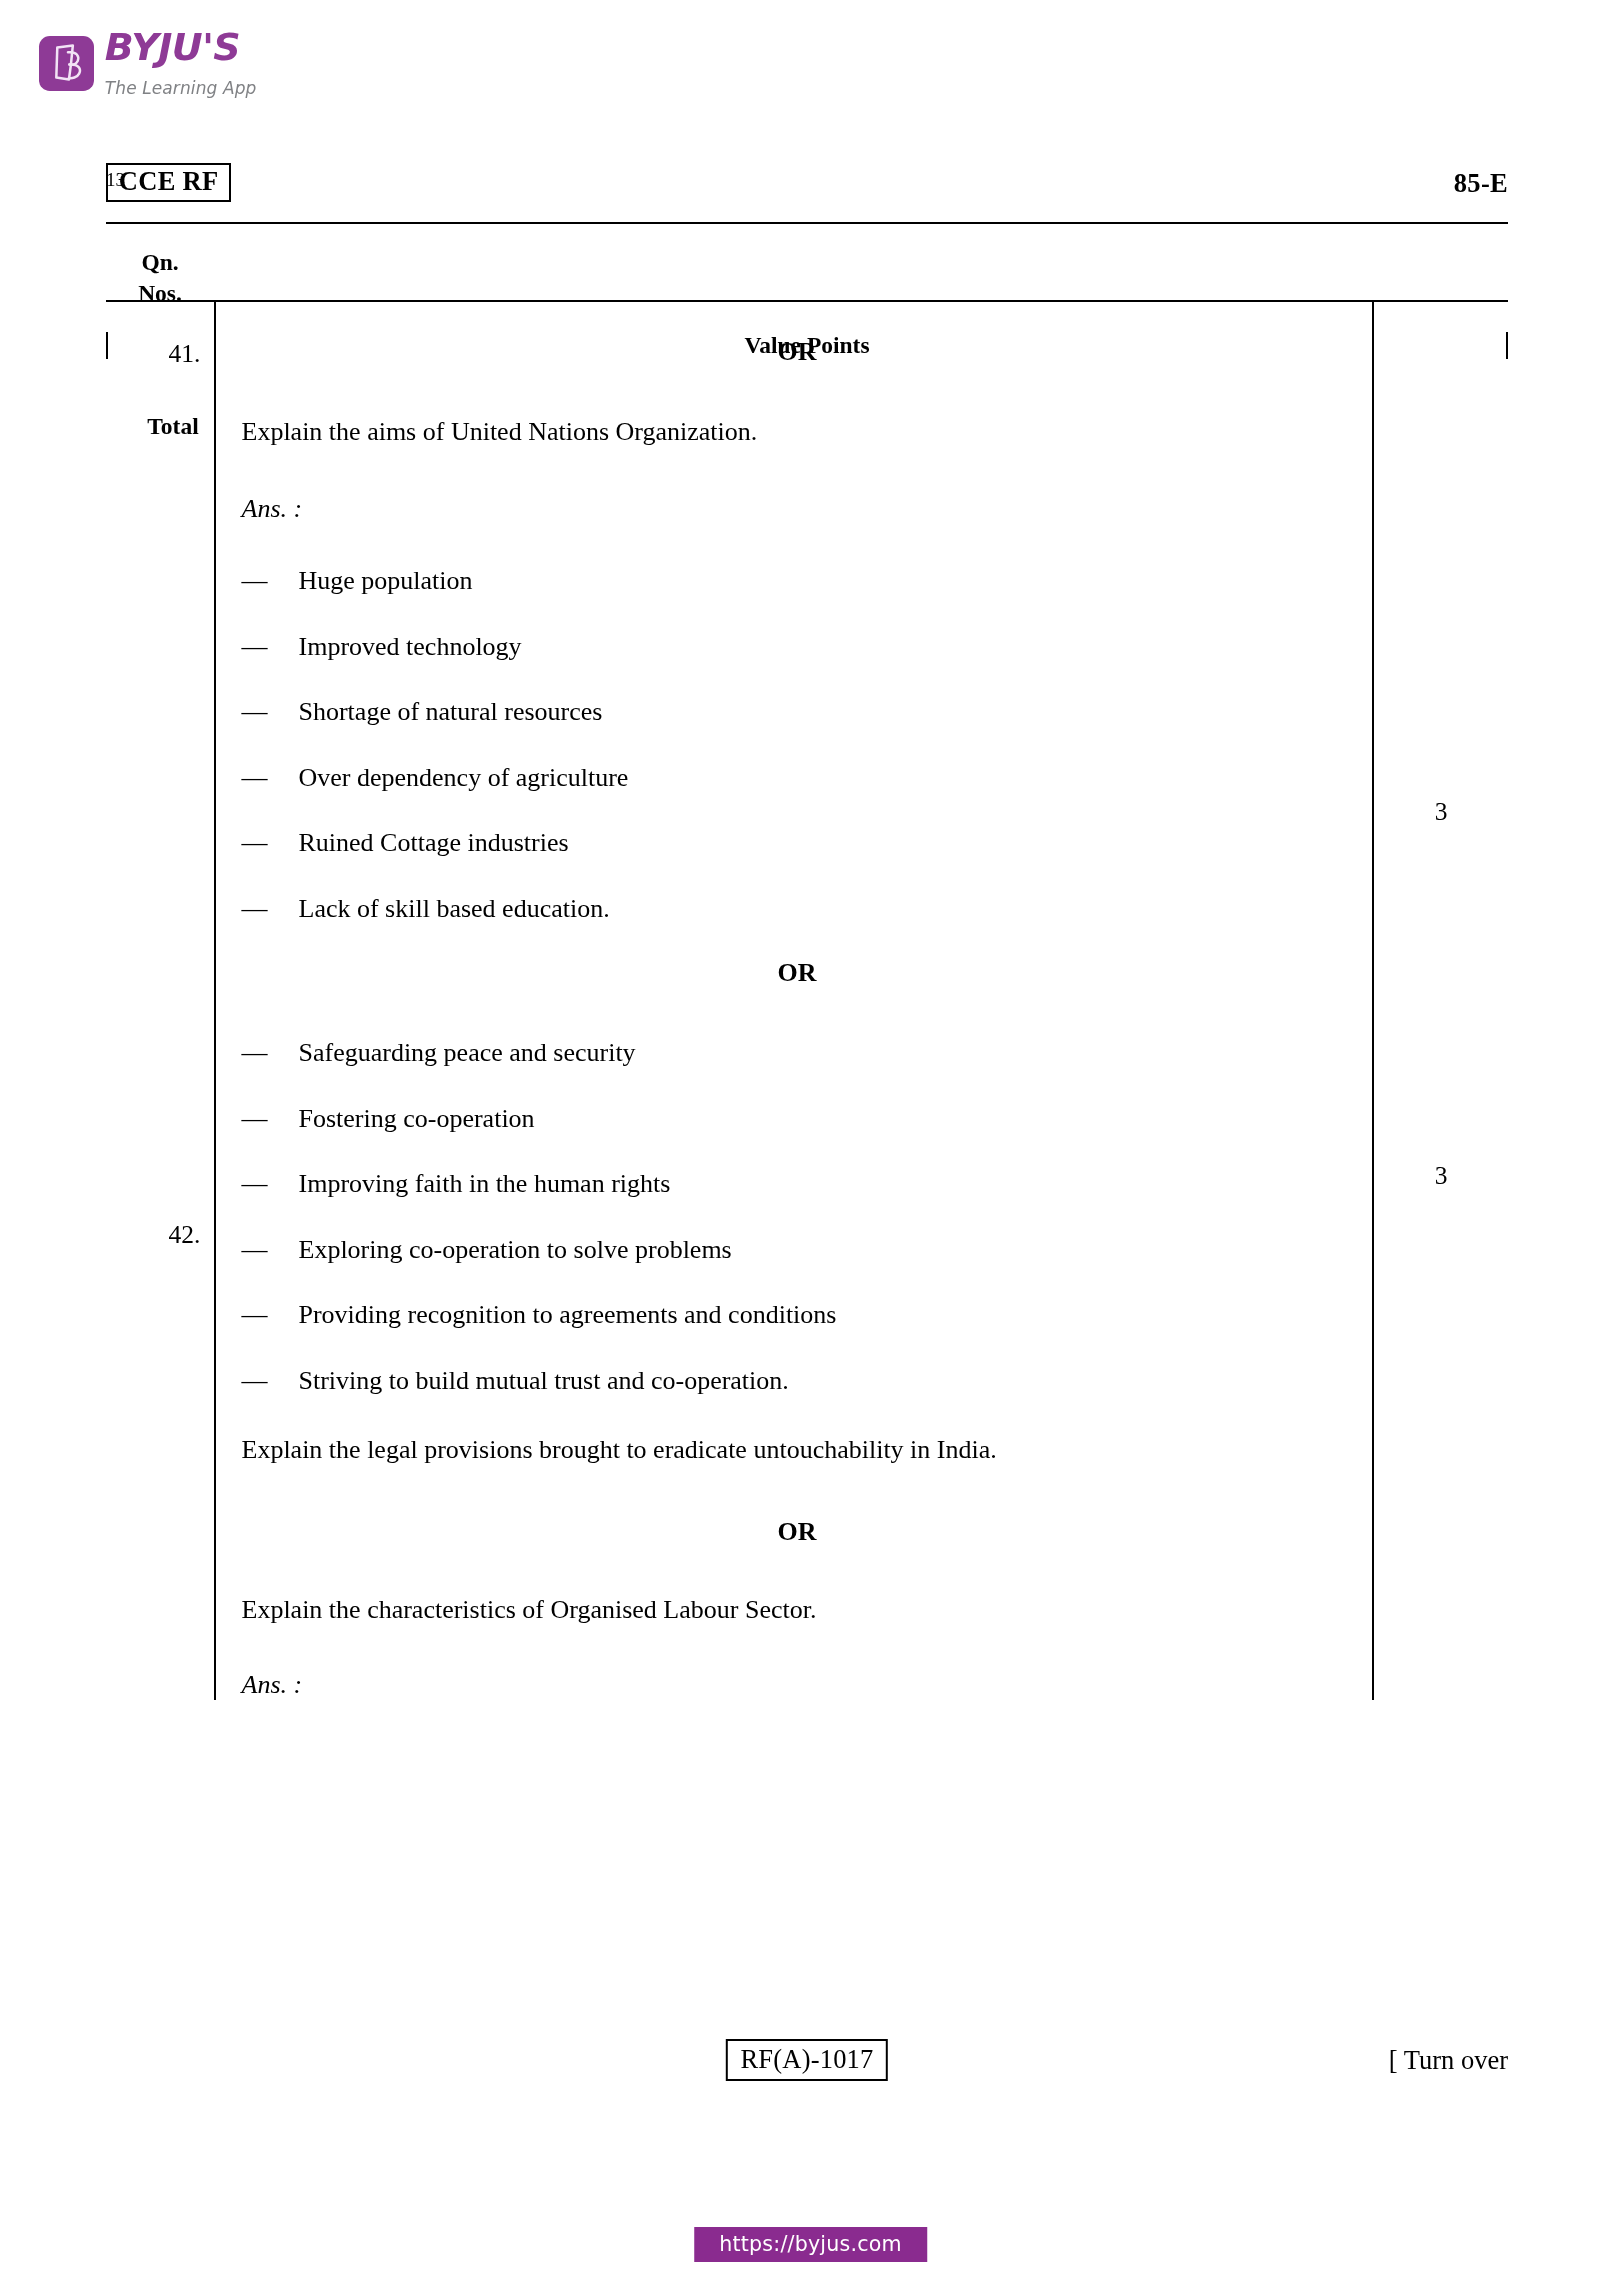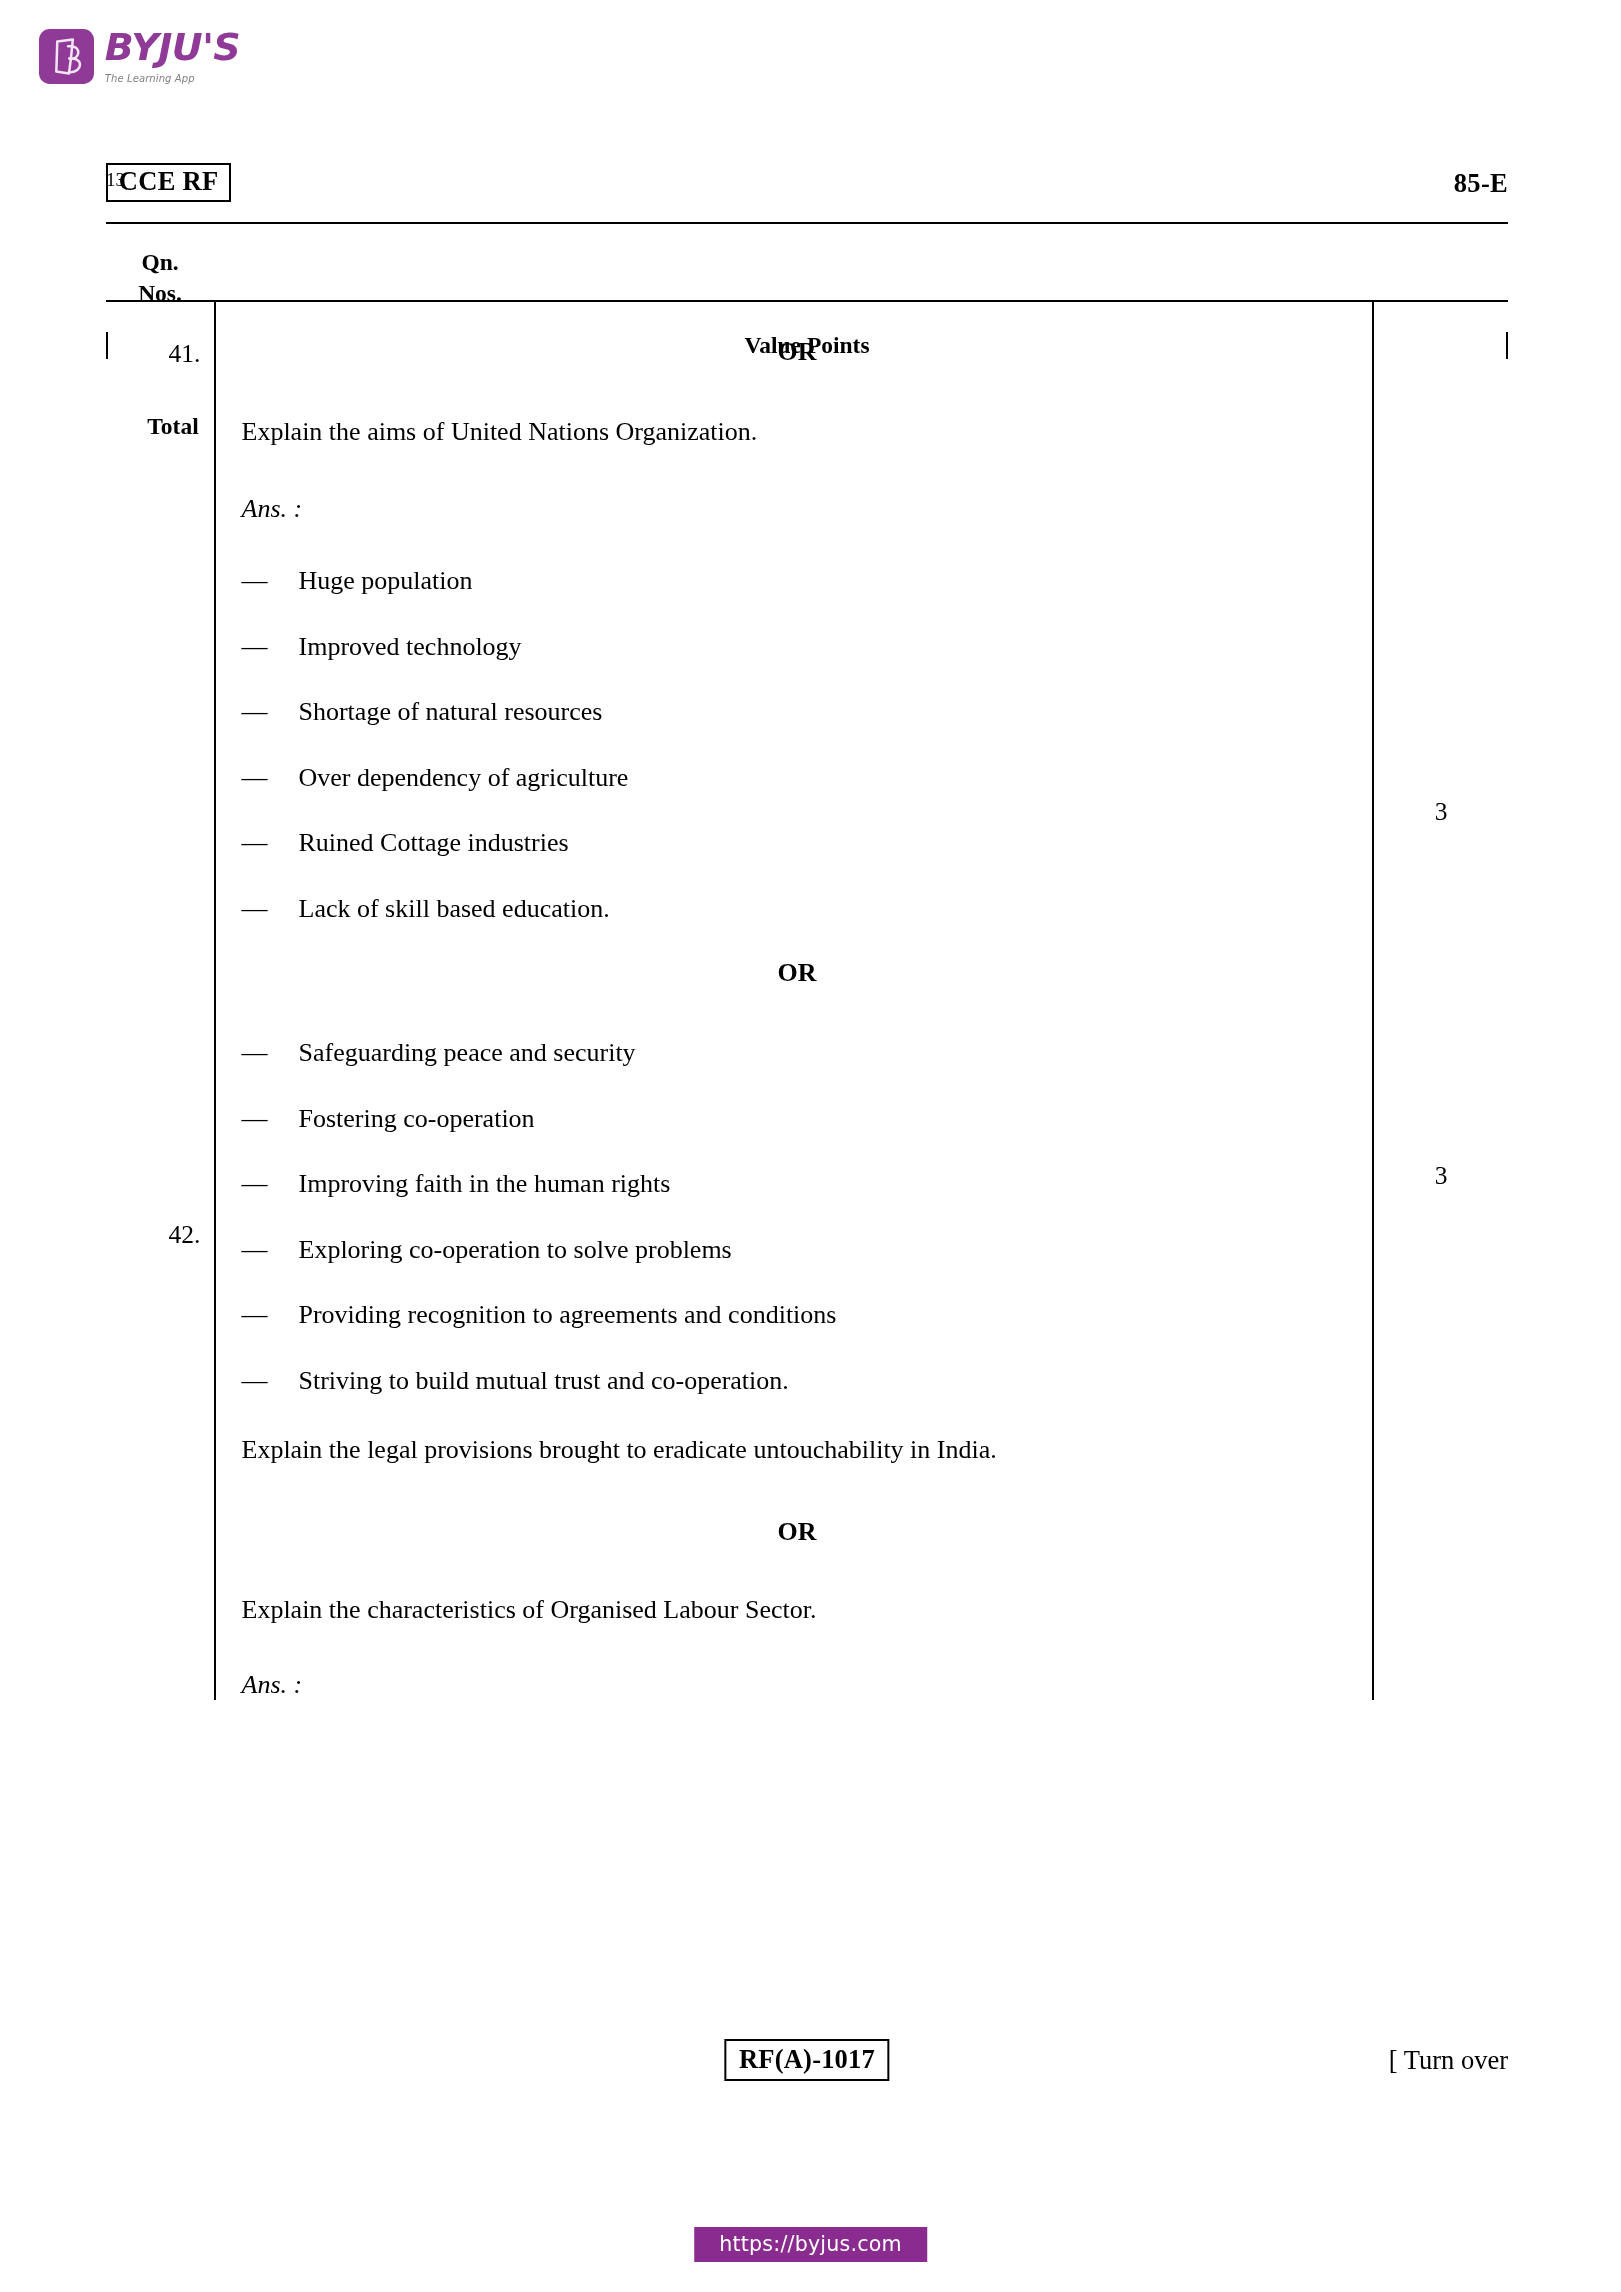--- a/index.html
+++ b/index.html
@@ -49,24 +49,24 @@
   #logo-wordmark {
     font-family: "DejaVu Sans", sans-serif;
     font-weight: 700;
     font-size: 38px;
     letter-spacing: -0.5px;
     color: #8e3a96;
     line-height: 0.95;
   }
   #logo-tagline {
     font-family: "DejaVu Sans", sans-serif;
-    font-size: 10px;
+    font-size: 17px;
     color: #808285;
     letter-spacing: 0.1px;
-    margin-top: 9px;
+    margin-top: 15px;
   }
 
   
   #page-header {
     position: absolute;
     left: 106px;
     top: 163px;
     width: 1402px;
     height: 45px;
   }
@@ -211,21 +211,21 @@
     width: 1402px;
     height: 51px;
   }
   #paper-serial {
     position: absolute;
     left: 50%;
     transform: translateX(-50%);
     top: 0;
     border: 2.9px solid #000;
     padding: 2.9px 12.7px 3.9px 12.7px;
-    font-weight: 700;
+    font-weight: 400;
     font-size: 26.5px;
     letter-spacing: 0.2px;
     background: #fff;
   }
   #turn-over {
     position: absolute;
     right: 0;
     top: 5.9px;
     font-size: 26.5px;
   }

